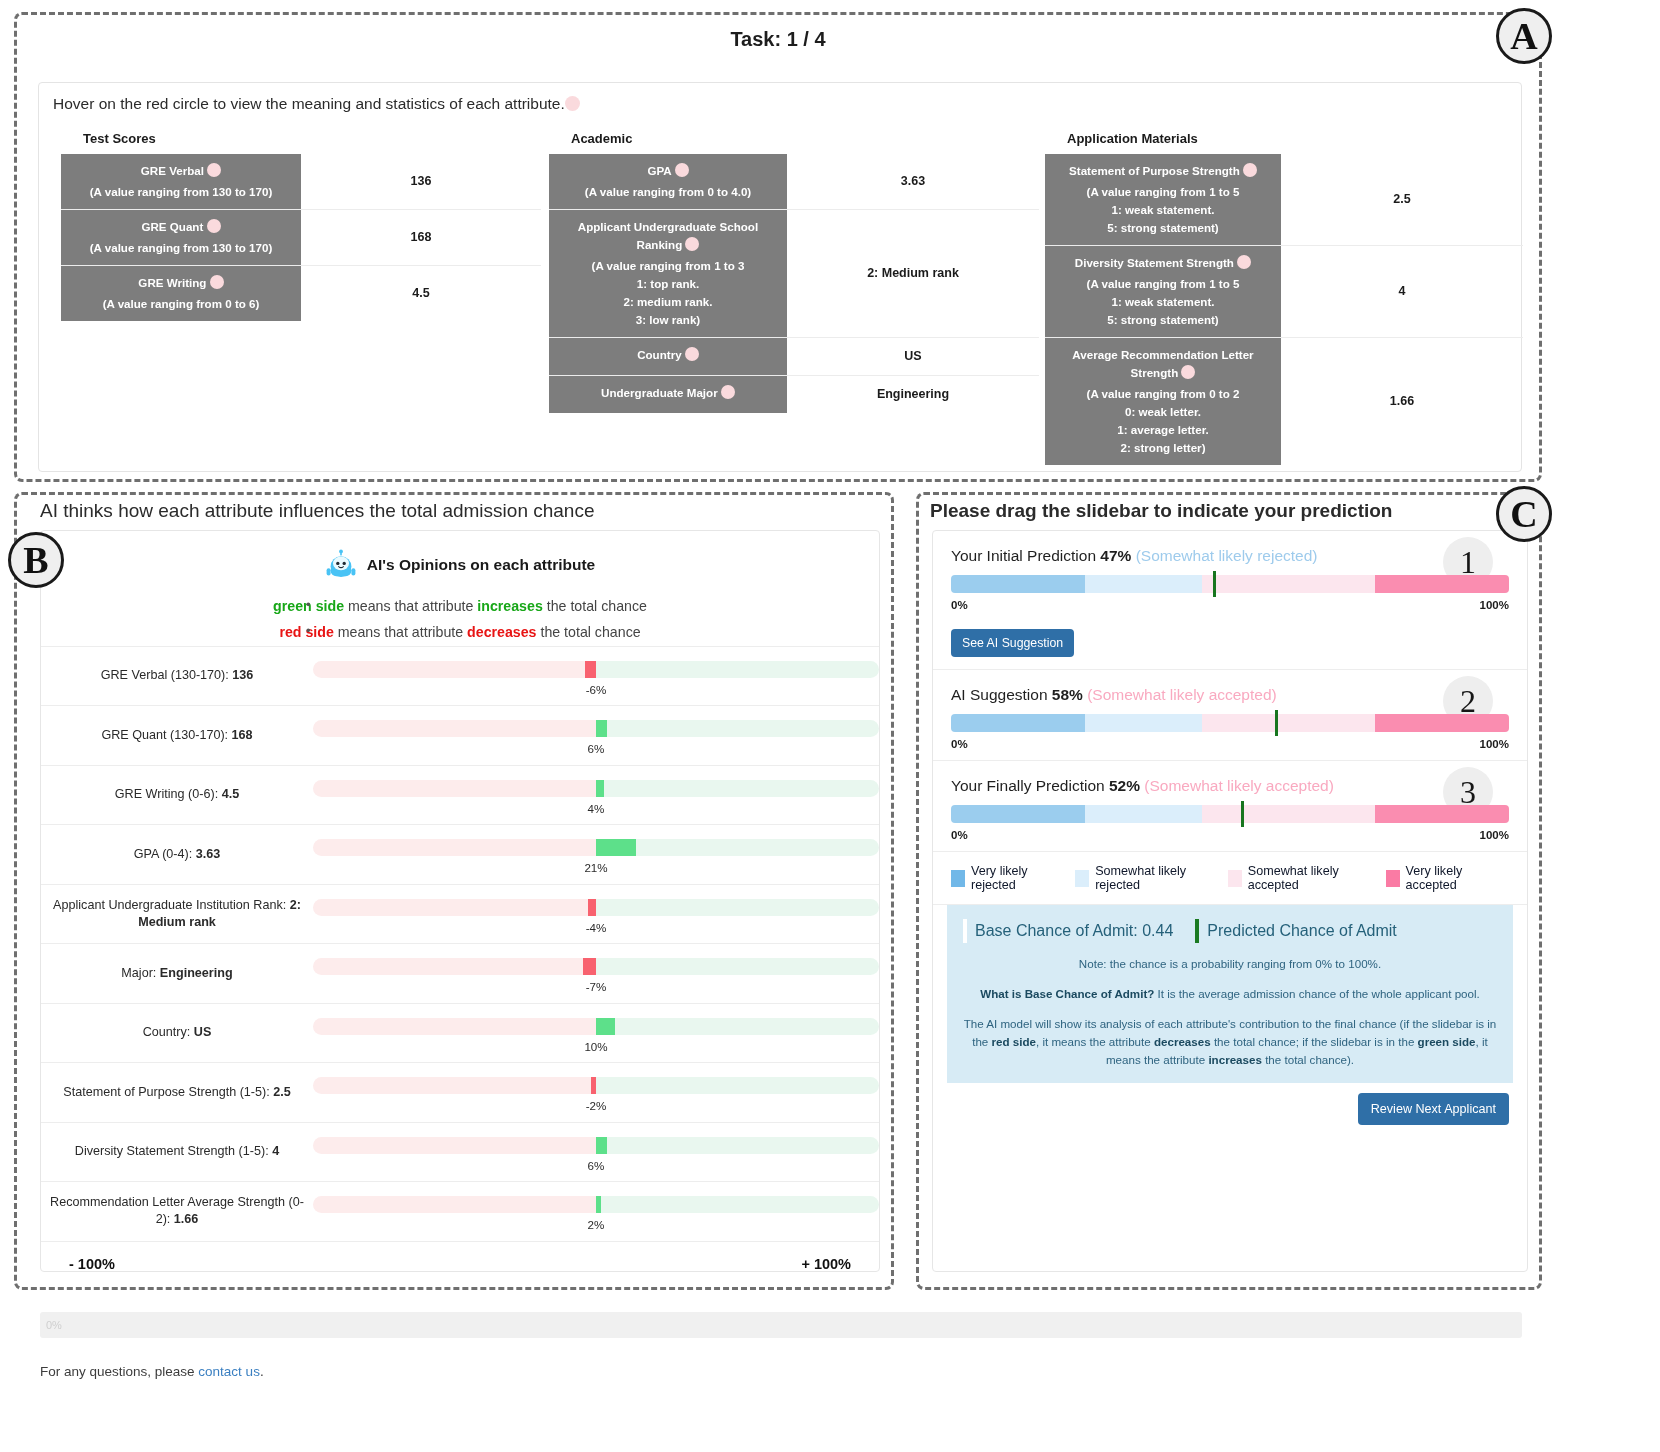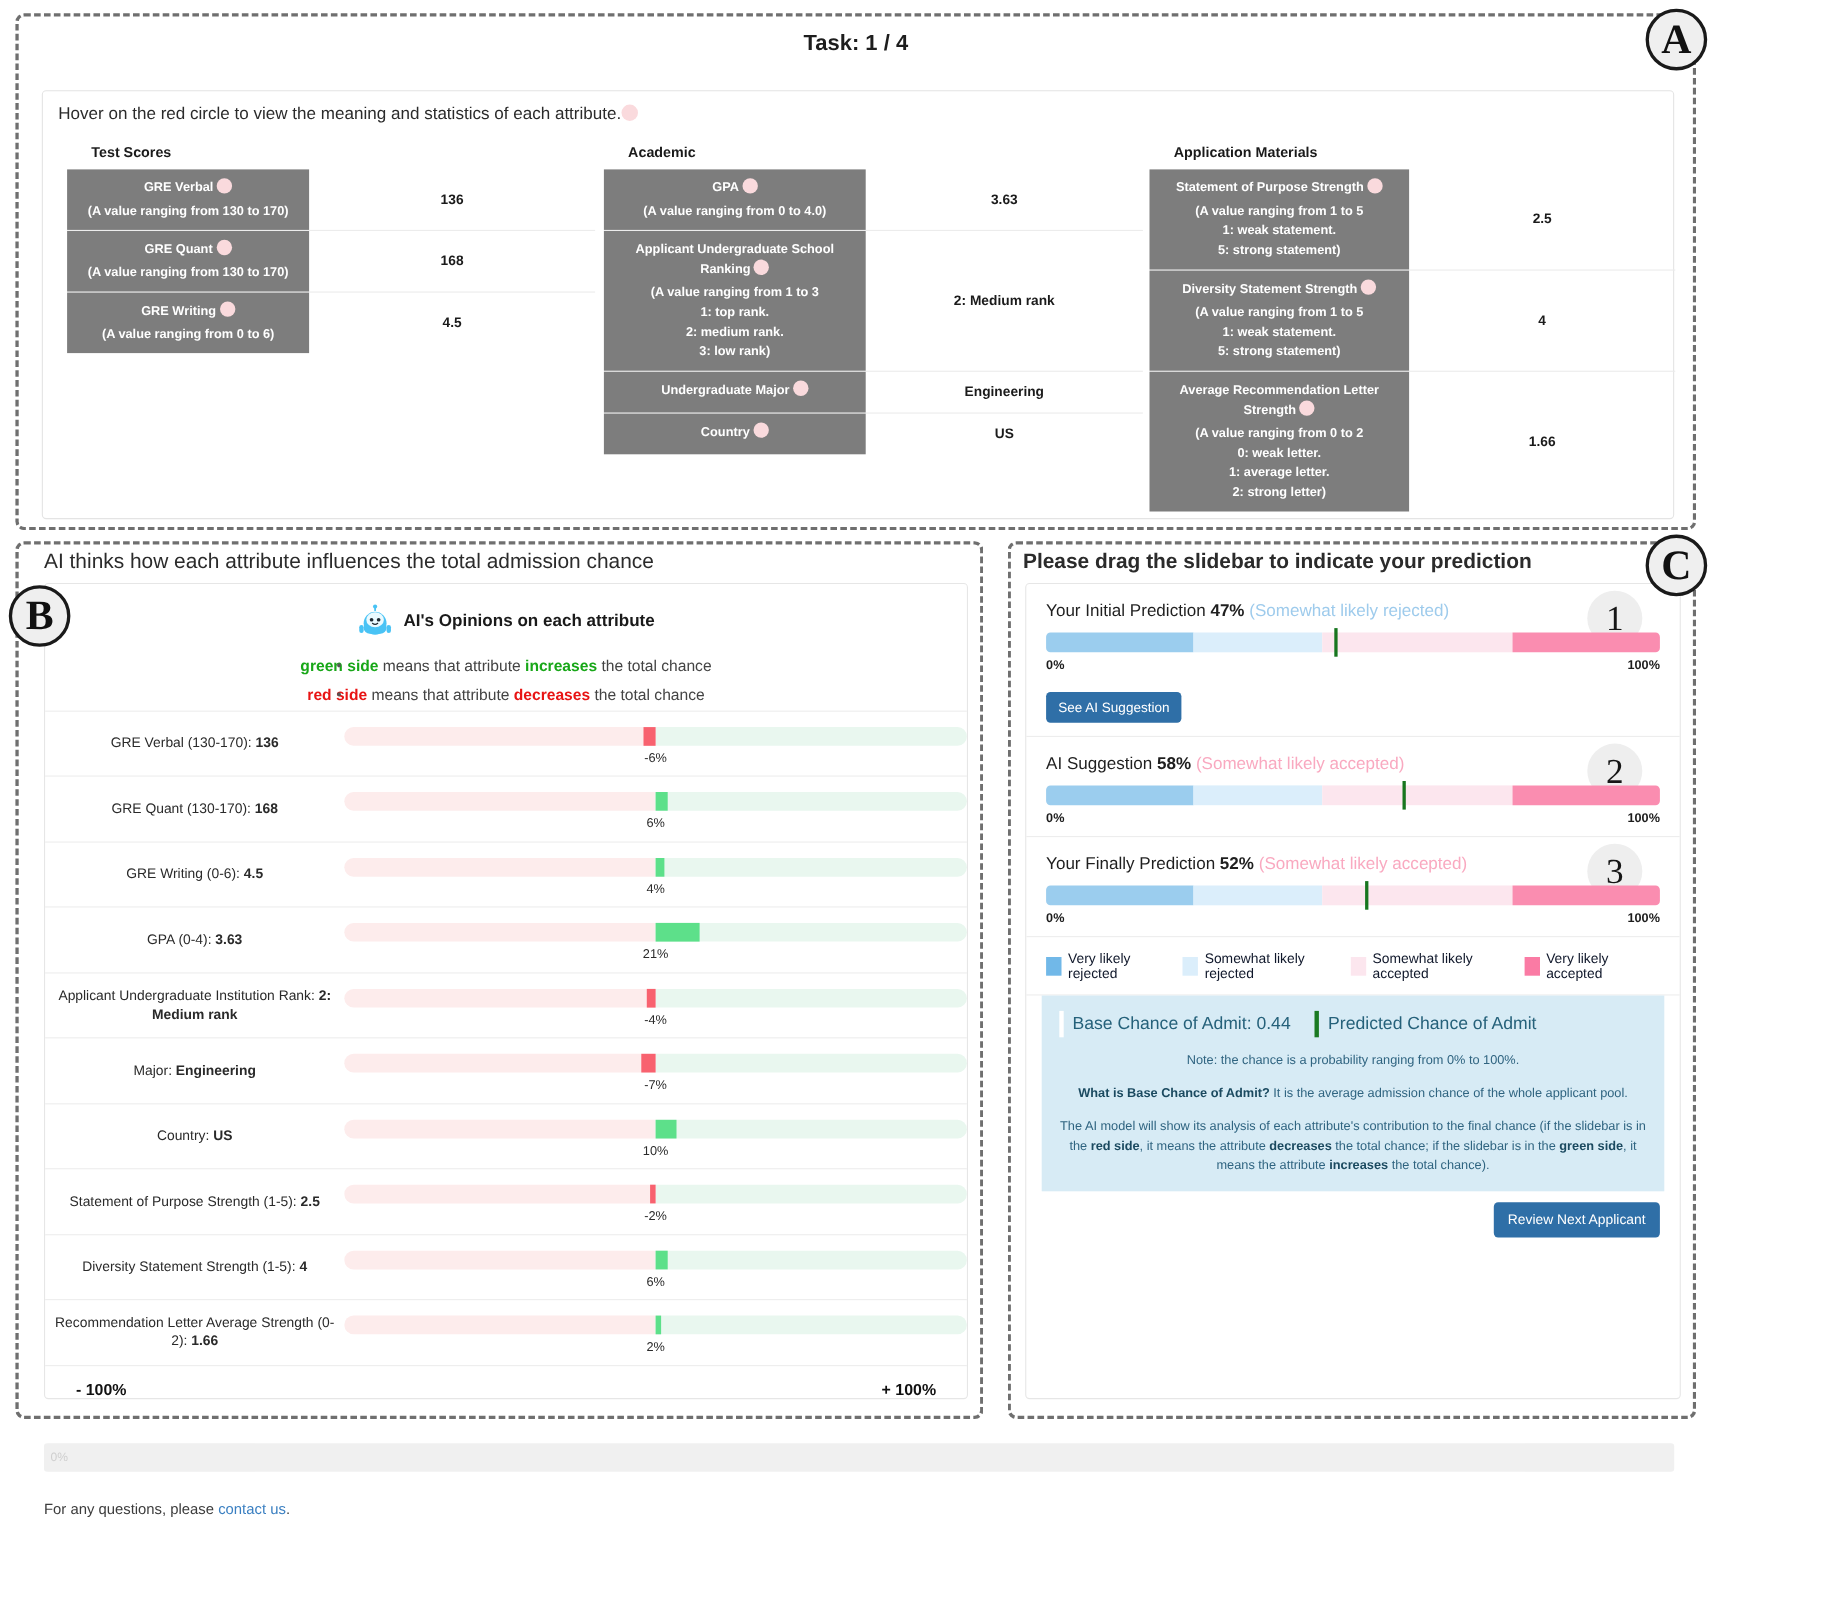--- a/index.html
+++ b/index.html
@@ -63,21 +63,21 @@
     font-size:11.6px; font-weight:700; line-height:1.55;
     padding:8px 6px; display:flex; flex-direction:column;
     align-items:center; justify-content:center;
   }
   .attr-label .name { margin-bottom:3px; }
   .attr-label .desc { font-weight:700; }
   .attr-value {
     flex:1; display:flex; align-items:center; justify-content:center;
     font-size:12.5px; font-weight:700; color:#1b1b1b;
   }
-  #col-test .attr-label { width:220px; }
+  #col-test .attr-label { width:240px; }
   #col-acad .attr-label { width:238px; }
   #col-app  .attr-label { width:236px; }
 
   
   .sec-heading {
     position:absolute; font-size:19px; color:#2b2b2b;
   }
   #heading-b { left:40px; top:500px; }
   #heading-c { left:930px; top:500px;font-weight:bold; }
 
@@ -257,29 +257,29 @@
         </div>
         <div class="attr-row">
           <div class="attr-label">
             <div class="name">Applicant Undergraduate School Ranking <span class="pink-dot sm"></span></div>
             <div class="desc">(A value ranging from 1 to 3<br>1: top rank.<br>2: medium rank.<br>3: low rank)</div>
           </div>
           <div class="attr-value">2: Medium rank</div>
         </div>
         <div class="attr-row">
           <div class="attr-label">
+            <div class="name">Country <span class="pink-dot sm"></span></div>
+          </div>
+          <div class="attr-value">US</div>
+        </div>
+        <div class="attr-row">
+          <div class="attr-label">
             <div class="name">Undergraduate Major <span class="pink-dot sm"></span></div>
           </div>
           <div class="attr-value">Engineering</div>
-        </div>
-        <div class="attr-row">
-          <div class="attr-label">
-            <div class="name">Country <span class="pink-dot sm"></span></div>
-          </div>
-          <div class="attr-value">US</div>
         </div>
       </div>
   </div>
   <div class="attr-col" id="col-app">
     <div class="col-title">Application Materials</div>
     <div id="rows-app">
         <div class="attr-row">
           <div class="attr-label">
             <div class="name">Statement of Purpose Strength <span class="pink-dot sm"></span></div>
             <div class="desc">(A value ranging from 1 to 5<br>1: weak statement.<br>5: strong statement)</div>

